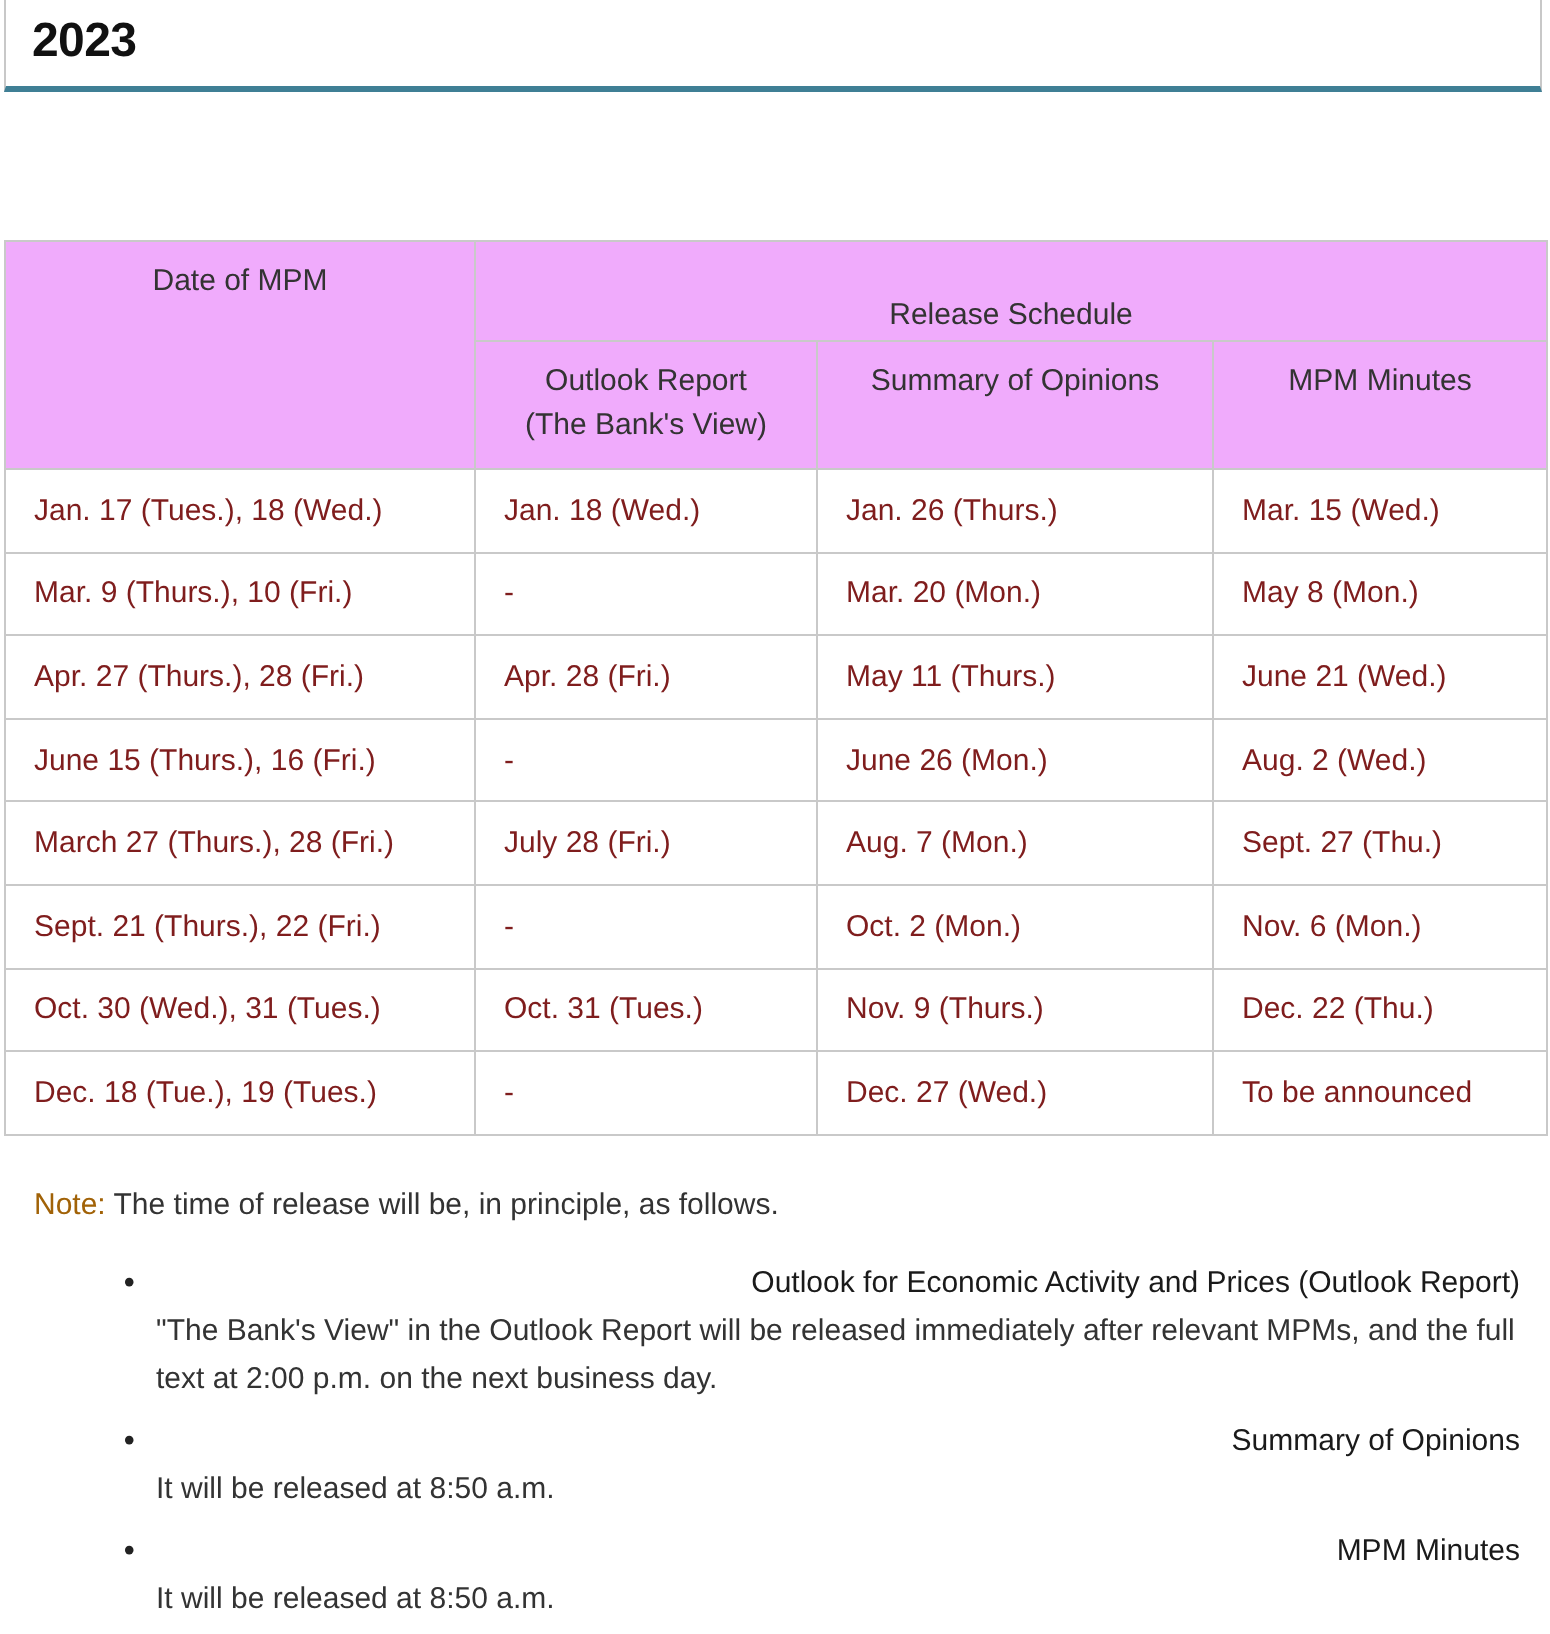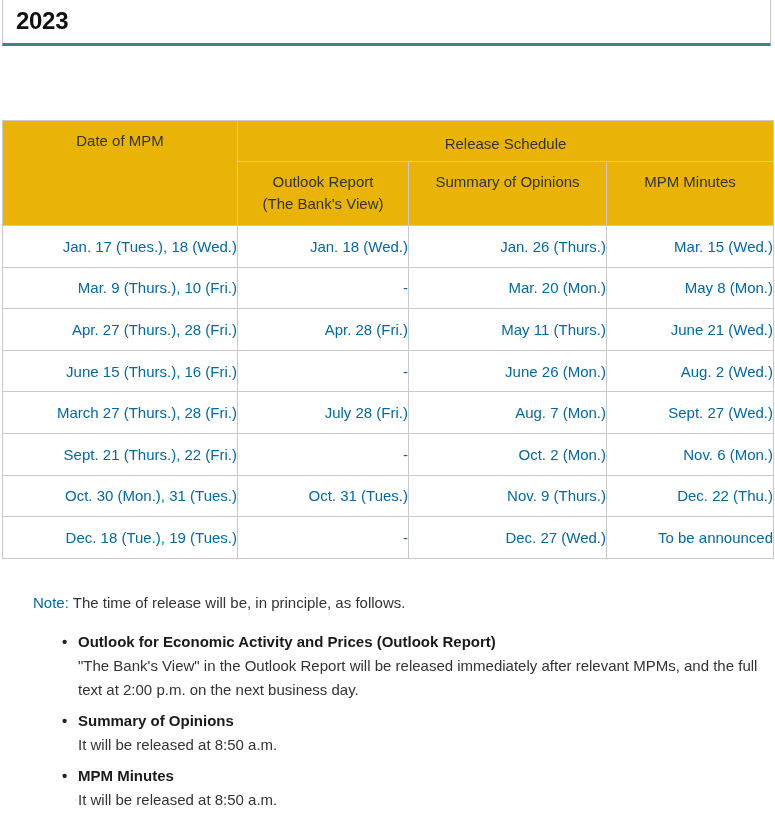--- a/index.html
+++ b/index.html
@@ -44,46 +44,45 @@
       width: 771px;
       border-collapse: collapse;
       font-size: 15px;
       table-layout: fixed;
     }
     table.schedule th, table.schedule td {
       border: 1px solid #c9c9c9;
       box-sizing: border-box;
     }
     table.schedule th {
-      background: #eab308;
+      background: #f0abfc;
       font-weight: normal;
       color: #333333;
       vertical-align: top;
       line-height: 22px;
     }
     th.col-date { height: 105px; padding-top: 9px; }
-    th.col-release { height: 41px; padding-top: 12px; }
+    th.col-release { height: 41px; padding-top: 26px; }
     th.sub { height: 64px; padding-top: 9px; }
     table.schedule td {
       height: 41.6px;
       padding: 0 0 0 14px;
       vertical-align: middle;
-      color: #0369a1;
+      color: #7f1d1d;
       white-space: nowrap;
-      text-align: right;
     }
     .note {
       position: absolute;
       left: 17px;
       top: 594px;
       margin: 0;
       font-size: 15px;
       color: #333333;
     }
-    .note-label { color: #0369a1; margin-left: 16px; }
+    .note-label { color: #a16207; }
     ul.release-list {
       position: absolute;
       left: 60px;
       top: 630px;
       margin: 0;
       padding: 0;
       list-style: none;
       width: 700px;
     }
     ul.release-list li {
@@ -96,22 +95,23 @@
     }
     ul.release-list li .bullet {
       position: absolute;
       left: 2px;
       top: 0;
       font-weight: bold;
       color: #222222;
     }
     .item-title {
       display: block;
-      font-weight: bold;
+      font-weight: normal;
       color: #1a1a1a;
+      text-align: right;
     }
     .item-desc { display: block; }
   </style>
 </head>
 <body>
 
 <div class="year-header">
   <h2 class="year-title">2023</h2>
 </div>
 
@@ -158,30 +158,30 @@
     <tr>
       <td>June 15 (Thurs.), 16 (Fri.)</td>
       <td>-</td>
       <td>June 26 (Mon.)</td>
       <td>Aug. 2 (Wed.)</td>
     </tr>
     <tr>
       <td>March 27 (Thurs.), 28 (Fri.)</td>
       <td>July 28 (Fri.)</td>
       <td>Aug. 7 (Mon.)</td>
-      <td>Sept. 27 (Wed.)</td>
+      <td>Sept. 27 (Thu.)</td>
     </tr>
     <tr>
       <td>Sept. 21 (Thurs.), 22 (Fri.)</td>
       <td>-</td>
       <td>Oct. 2 (Mon.)</td>
       <td>Nov. 6 (Mon.)</td>
     </tr>
     <tr>
-      <td>Oct. 30 (Mon.), 31 (Tues.)</td>
+      <td>Oct. 30 (Wed.), 31 (Tues.)</td>
       <td>Oct. 31 (Tues.)</td>
       <td>Nov. 9 (Thurs.)</td>
       <td>Dec. 22 (Thu.)</td>
     </tr>
     <tr>
       <td>Dec. 18 (Tue.), 19 (Tues.)</td>
       <td>-</td>
       <td>Dec. 27 (Wed.)</td>
       <td>To be announced</td>
     </tr>

